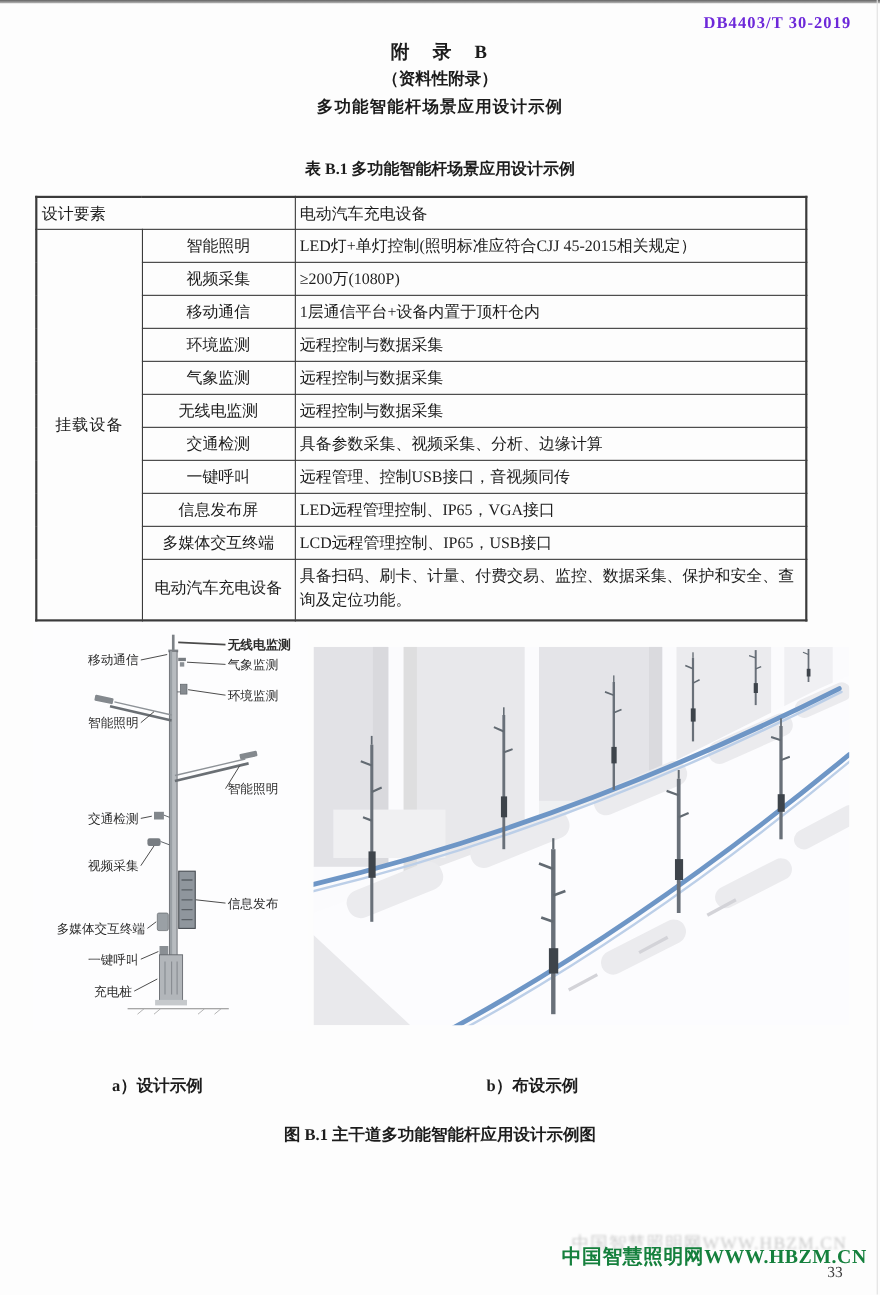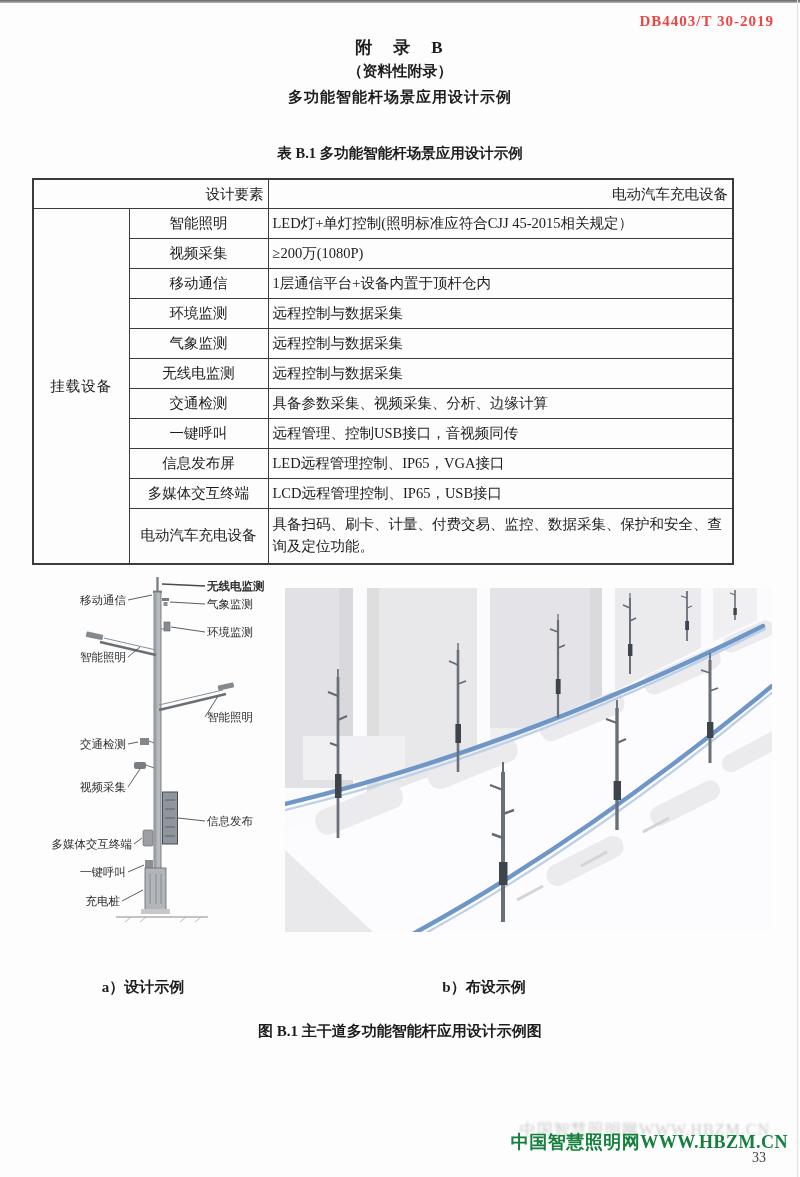--- a/index.html
+++ b/index.html
@@ -5,36 +5,36 @@
   html,body{margin:0;padding:0;}
   body{
     width:800px;height:1177px;position:relative;overflow:hidden;
     background:#fdfdfd;color:#1c1c1c;
     font-family:"Liberation Serif","DejaVu Serif",serif;
   }
   .scan-top{position:absolute;top:0;left:0;width:100%;height:3px;
     background:linear-gradient(180deg,#636363,#b9b9b9);}
   .scan-right{position:absolute;top:0;right:2px;width:1px;height:100%;background:#e0e0e0;}
   .doc-number{position:absolute;top:13px;right:26px;font-size:15px;font-weight:bold;
-    letter-spacing:1px;color:#ef4444;}
+    letter-spacing:1px;color:#6d28d9;}
   .t-appendix{position:absolute;top:36px;left:0;width:100%;text-align:center;
     font-size:17px;font-weight:bold;letter-spacing:2px;}
   .t-type{position:absolute;top:62px;left:0;width:100%;text-align:center;
     font-size:15px;font-weight:bold;}
   .t-title{position:absolute;top:88px;left:0;width:100%;text-align:center;
     font-size:15px;font-weight:bold;letter-spacing:1px;}
   .table-title{position:absolute;top:144px;left:0;width:100%;text-align:center;
     font-size:14.5px;font-weight:bold;}
   table.design{position:absolute;top:178px;left:32px;width:702px;
     border-collapse:collapse;table-layout:fixed;}
   table.design th,table.design td{border:1px solid #3b3b3b;font-size:14.5px;
     font-weight:normal;padding:0 4px;}
   table.design{border:2px solid #3b3b3b;}
   col.c1{width:96px;}col.c2{width:139px;}
-  tr.hdr th{height:28px;text-align:right;}
+  tr.hdr th{height:28px;text-align:left;}
   td.el{height:29px;text-align:center;}
   td.desc{height:29px;text-align:left;padding-left:10px;}
   td.group{text-align:center;font-size:15px;letter-spacing:1px;}
   tr.last td{height:54px;line-height:1.5;}
   .pole-diagram{position:absolute;top:572px;left:30px;}
   .scene{position:absolute;top:588px;left:285px;}
   .cap{position:absolute;top:978px;font-size:15px;font-weight:bold;transform:translateX(-50%);}
   .cap-a{left:143px;}
   .cap-b{left:484px;}
   .fig-cap{position:absolute;top:1022px;left:400px;transform:translateX(-50%);

